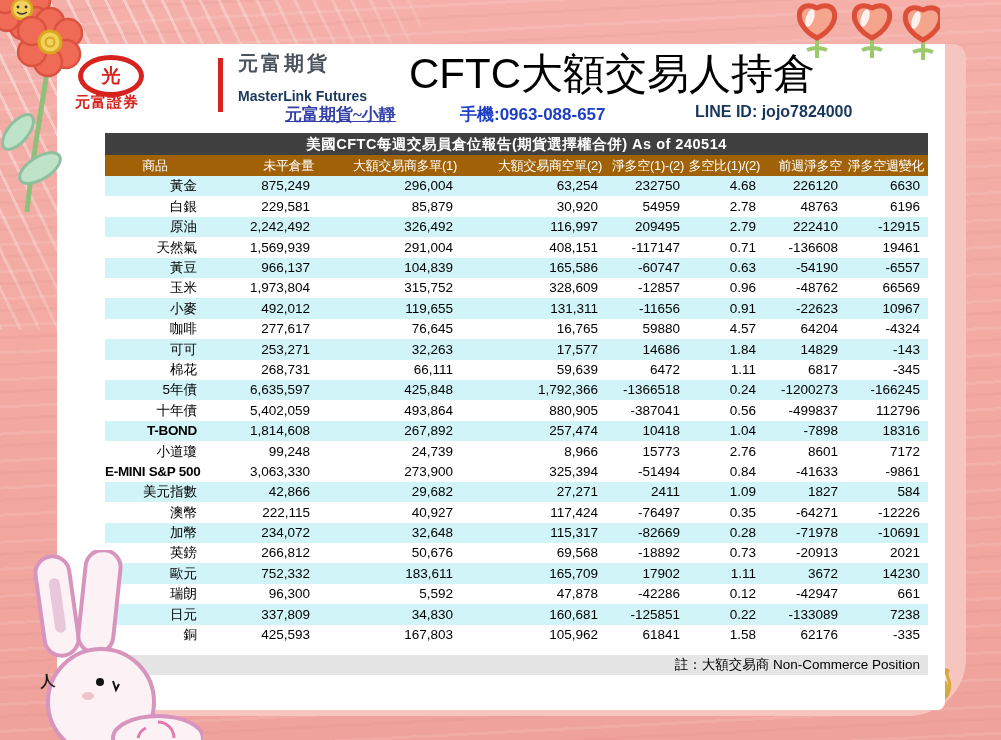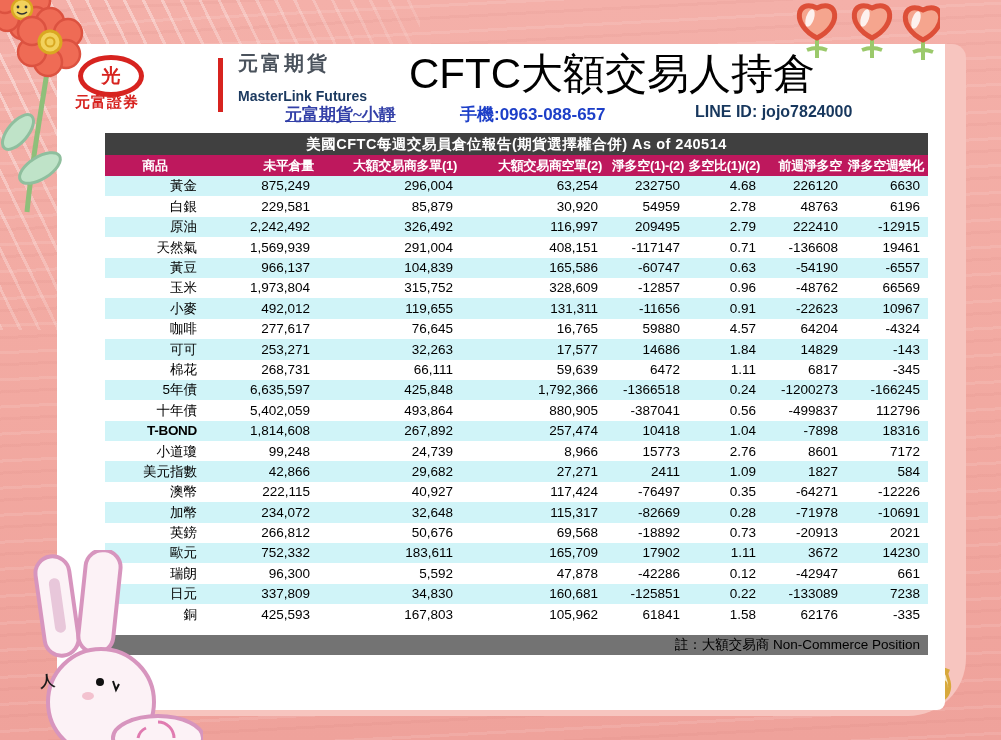--- a/index.html
+++ b/index.html
@@ -53,34 +53,34 @@
   table.cftc{
     position:absolute;left:48px;top:89px;width:823px;
     border-collapse:collapse;table-layout:fixed;
   }
   table.cftc th,table.cftc td{white-space:nowrap;overflow:visible;}
   .report-bar th{
     background:#404040;color:#fff;font-size:14.5px;font-weight:bold;
     height:20px;text-align:center;letter-spacing:.5px;
   }
   .col-head th{
-    background:#be185d;color:#fff;font-size:13px;font-weight:bold;
+    background:#a16207;color:#fff;font-size:13px;font-weight:normal;
     height:21px;text-align:right;padding:0 4px 0 0;letter-spacing:-.3px;
   }
   .col-head th:first-child{text-align:center;padding:0;}
   table.cftc td{height:20.4px;font-size:13.5px;line-height:1;padding:0 8px 0 0;
     text-align:right;color:#000;}
   td.c-name{text-align:center;padding:0;margin-left:36px;}
   td.c-name.bold{font-weight:bold;letter-spacing:-.3px;}
   tr.cyan td{background:#d0f4f8;}
   tr.white td{background:#ffffff;}
   td.pos{color:#e00000;}
   td.neg{color:#000000;}
   .note-row td{
-    background:#737373;height:23px;border-top:10px solid #ffffff;
+    background:#e5e5e5;height:23px;border-top:10px solid #ffffff;
     text-align:right;font-size:13.5px;color:#000;padding-right:4px;
   }
   
   .deco{position:absolute;z-index:3;}
   #flowers-topleft{left:0;top:0;}
   #tulips-topright{left:790px;top:0;}
   #bunny{left:8px;top:550px;z-index:6;}
   #music-notes{left:858px;top:592px;z-index:1;}
   .ink-mark{position:absolute;left:40px;top:672px;z-index:7;font-size:15px;color:#1a1a1a;
     font-weight:bold;transform:rotate(-6deg);}
@@ -321,20 +321,30 @@
         <tr class="white">
           <td class="c-name">小道瓊</td>
           <td class="c-num">99,248</td>
           <td class="c-num">24,739</td>
           <td class="c-num">8,966</td>
           <td class="c-num pos">15773</td>
           <td class="c-num pos">2.76</td>
           <td class="c-num pos">8601</td>
           <td class="c-num pos">7172</td>
         </tr>
+        <tr class="white">
+          <td class="c-name bold">E-MINI S&amp;P 500</td>
+          <td class="c-num">3,063,330</td>
+          <td class="c-num">273,900</td>
+          <td class="c-num">325,394</td>
+          <td class="c-num neg">-51494</td>
+          <td class="c-num pos">0.84</td>
+          <td class="c-num neg">-41633</td>
+          <td class="c-num neg">-9861</td>
+        </tr>
         <tr class="cyan">
           <td class="c-name">美元指數</td>
           <td class="c-num">42,866</td>
           <td class="c-num">29,682</td>
           <td class="c-num">27,271</td>
           <td class="c-num pos">2411</td>
           <td class="c-num pos">1.09</td>
           <td class="c-num pos">1827</td>
           <td class="c-num pos">584</td>
         </tr>

